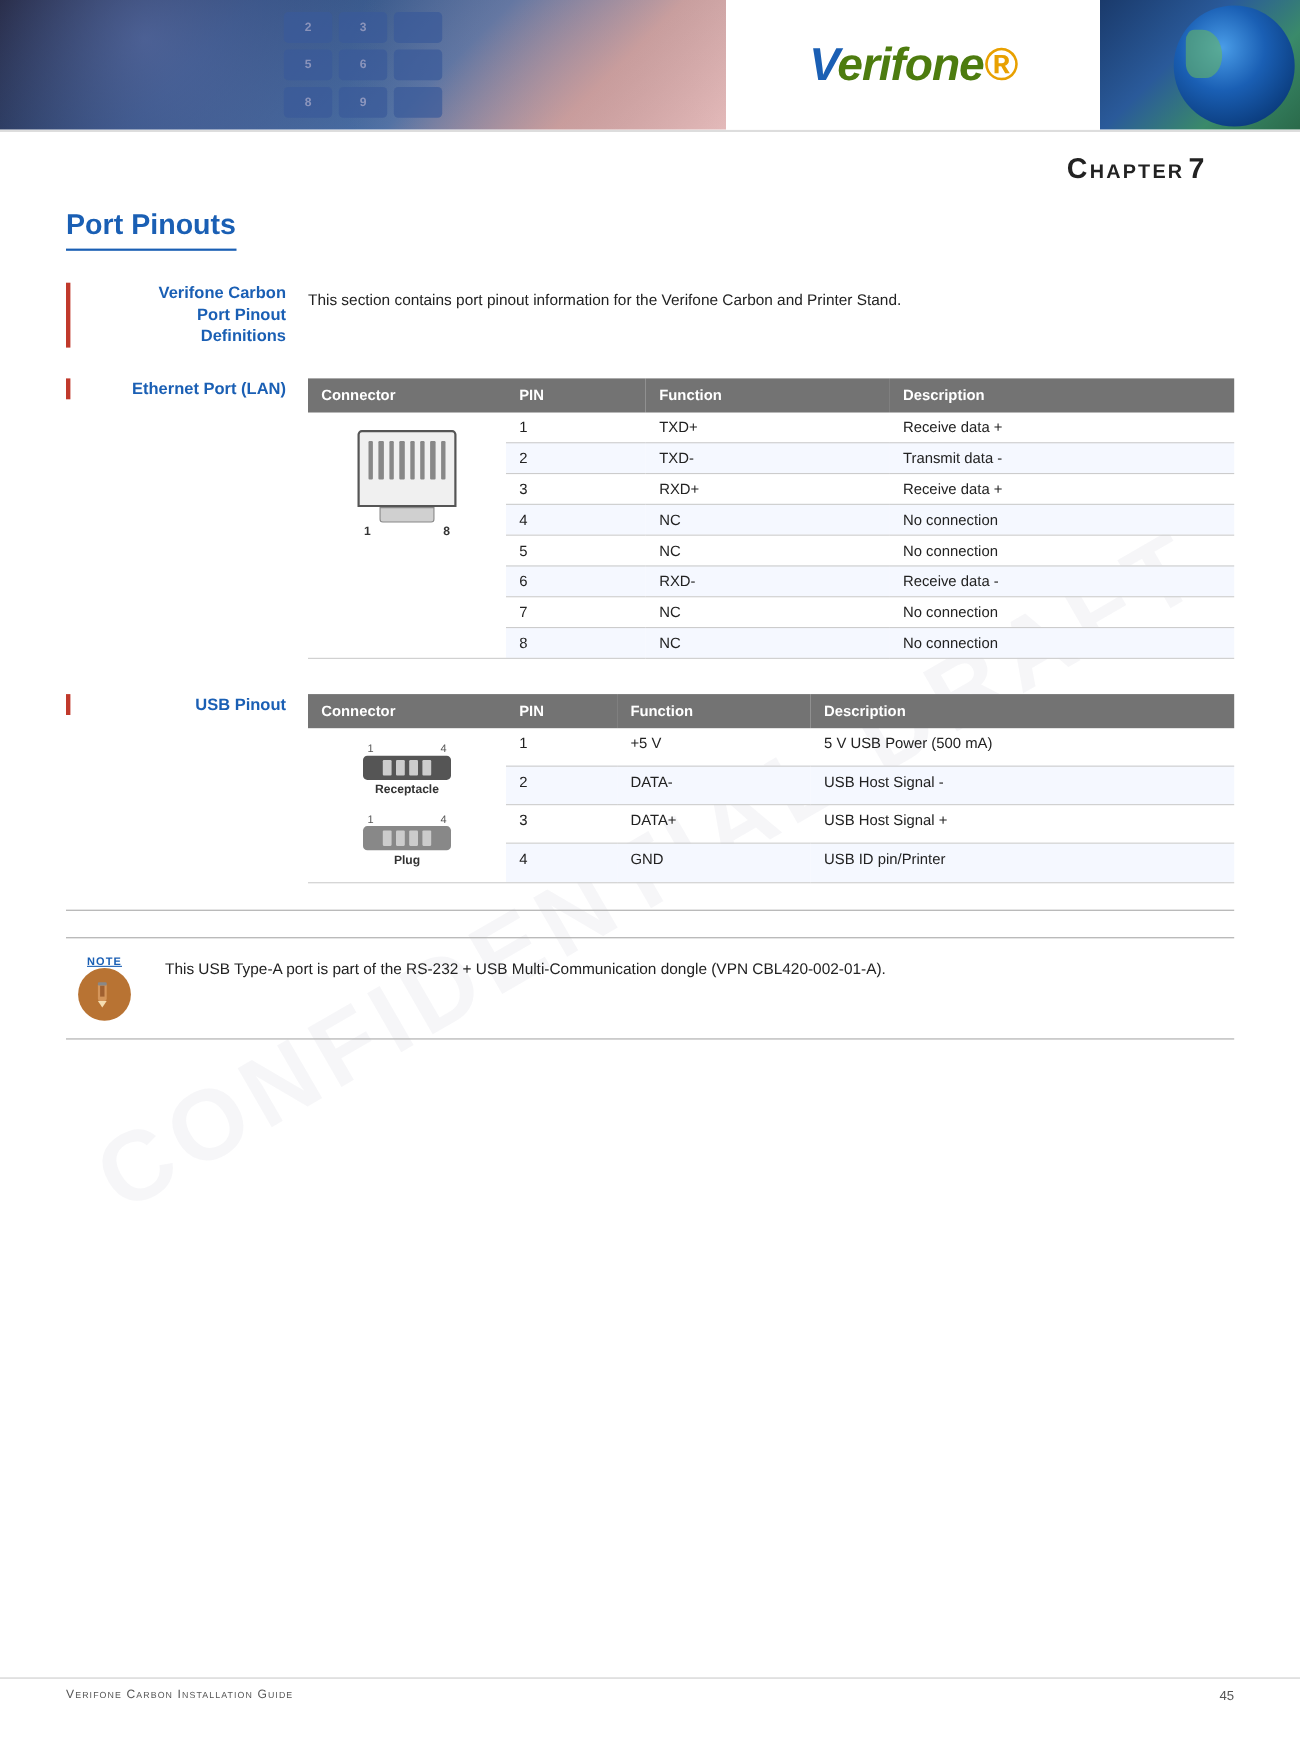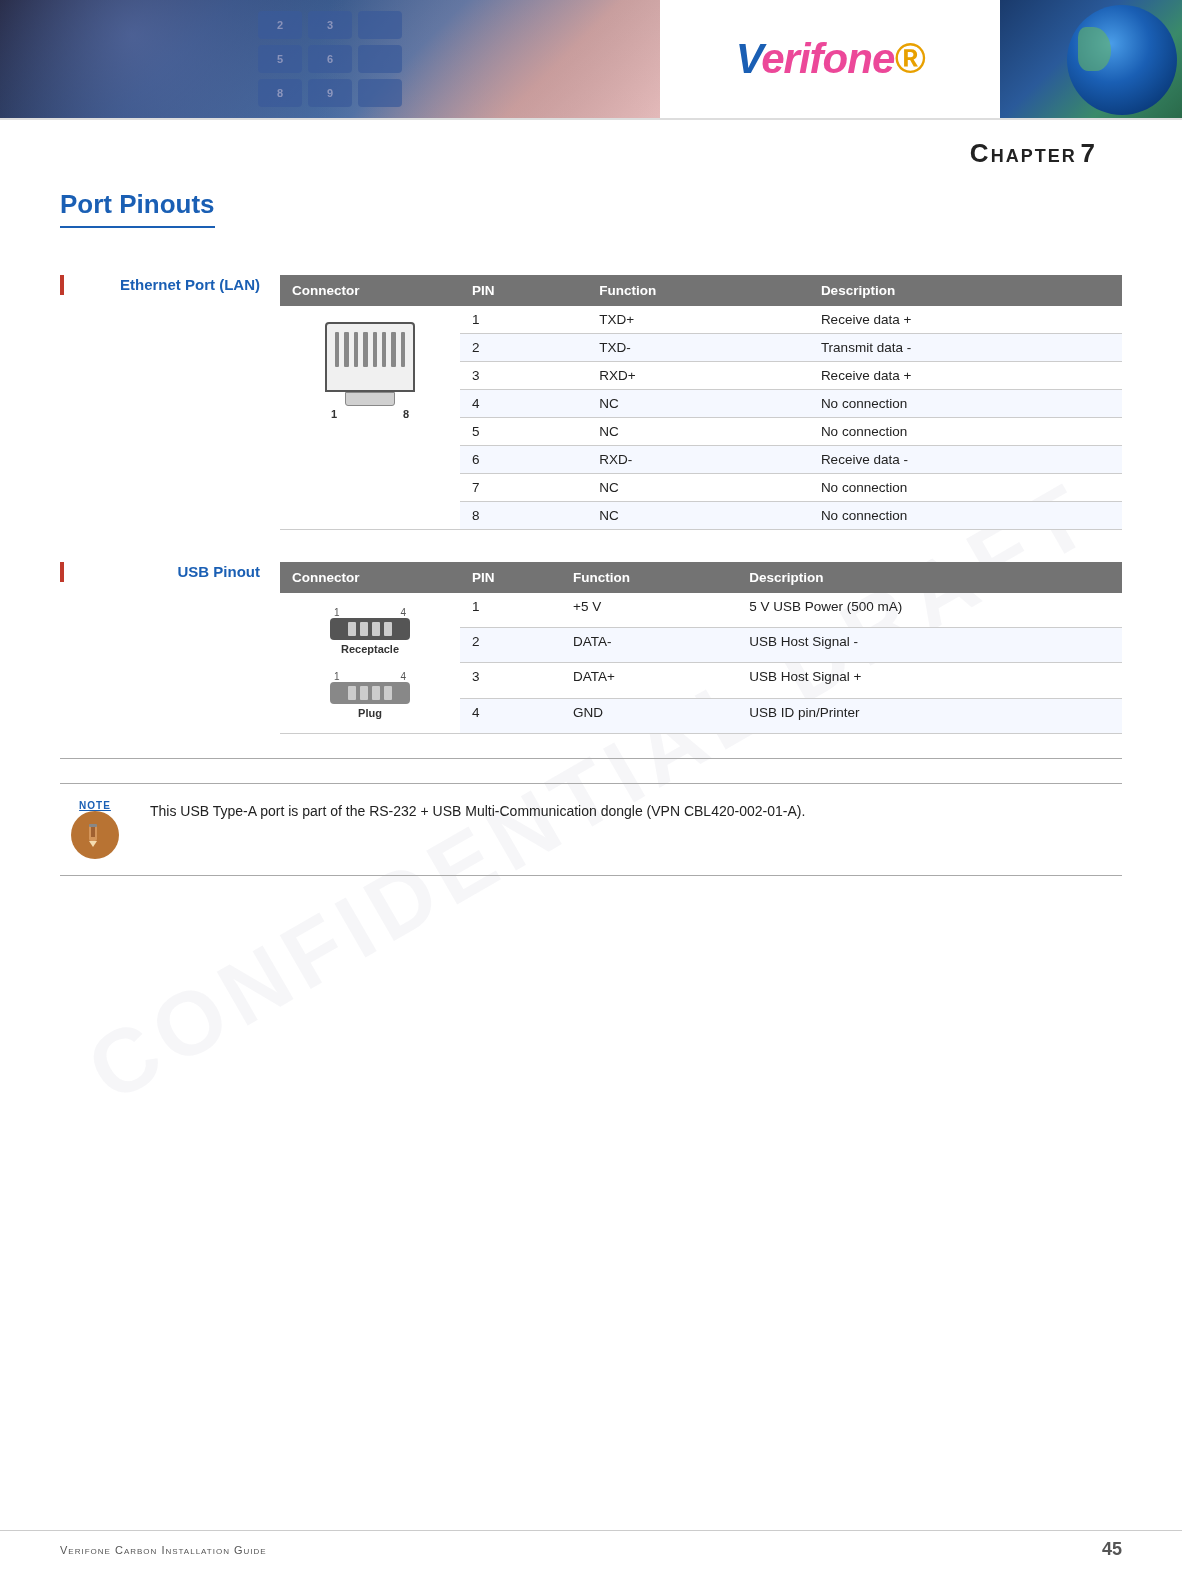--- a/index.html
+++ b/index.html
@@ -310,38 +310,38 @@
     }
     .note-text {
       font-size: 14px;
       color: #222;
       line-height: 1.6;
     }
 
     
     .page-footer {
       position: absolute;
-      bottom: 24px;
+      bottom: 36px;
       left: 0; right: 0;
       display: flex;
       justify-content: space-between;
       align-items: center;
       padding: 0 60px;
       font-size: 11px;
       color: #555;
       border-top: 1px solid #ccc;
       padding-top: 8px;
     }
     .footer-left {
       font-variant: small-caps;
       letter-spacing: 1px;
     }
     .footer-right {
-      font-weight: bold;
-      font-size: 18px;
+      font-weight: normal;
+      font-size: 12px;
     }
 
     
     .watermark {
       position: absolute;
       top: 50%;
       left: 50%;
       transform: translate(-50%, -50%) rotate(-30deg);
       font-size: 90px;
       font-weight: 900;
@@ -379,21 +379,21 @@
         <div style="background:#3a5a9a;border-radius:4px;height:28px;display:flex;align-items:center;justify-content:center;color:#aac;font-size:11px;font-weight:bold;">6</div>
         <div style="background:#3a5a9a;border-radius:4px;height:28px;display:flex;align-items:center;justify-content:center;color:#aac;font-size:11px;font-weight:bold;"></div>
         <div style="background:#3a5a9a;border-radius:4px;height:28px;display:flex;align-items:center;justify-content:center;color:#aac;font-size:11px;font-weight:bold;">8</div>
         <div style="background:#3a5a9a;border-radius:4px;height:28px;display:flex;align-items:center;justify-content:center;color:#aac;font-size:11px;font-weight:bold;">9</div>
         <div style="background:#3a5a9a;border-radius:4px;height:28px;display:flex;align-items:center;justify-content:center;color:#aac;font-size:11px;font-weight:bold;"></div>
       </div>
     </div>
   </div>
   <div class="logo-area">
     <div class="verifone-logo">
-      <em style="font-style:italic;color:#1a5fb4;">V</em><em style="font-style:italic;color:#ec4899;">erifone</em><span>®</span>
+      <em style="font-style:italic;color:#1a5fb4;">V</em><em style="font-style:italic;color:#4d7c0f;">erifone</em><span>®</span>
     </div>
   </div>
   <div class="header-right">
     <div class="header-right-bg"></div>
     <div class="globe-overlay"></div>
   </div>
 </div>
 
 <div class="watermark">CONFIDENTIAL DRAFT</div>
 
@@ -402,20 +402,32 @@
   <div class="chapter-area">
     <span class="chapter-label">Chapter</span>
     <span class="chapter-number">7</span>
   </div>
 
   <div class="main-content">
     
     <div class="page-title">Port Pinouts</div>
 
     
+    <div class="full-row">
+      <div class="sidebar-label-wrap">
+        <div class="sidebar-label-text">
+          <span>Verifone Carbon</span><br>
+          <span>Port Pinout</span><br>
+          <span>Definitions</span>
+        </div>
+      </div>
+      <div class="section-content">
+        <p class="intro-text">This section contains port pinout information for the Verifone Carbon and Printer Stand.</p>
+      </div>
+    </div>
 
     <div style="height:18px;"></div>
 
     
     <div class="full-row">
       <div class="sidebar-label-wrap">
         <div class="sidebar-label-text">Ethernet Port (LAN)</div>
       </div>
       <div class="section-content">
         <table class="pinout-table">

